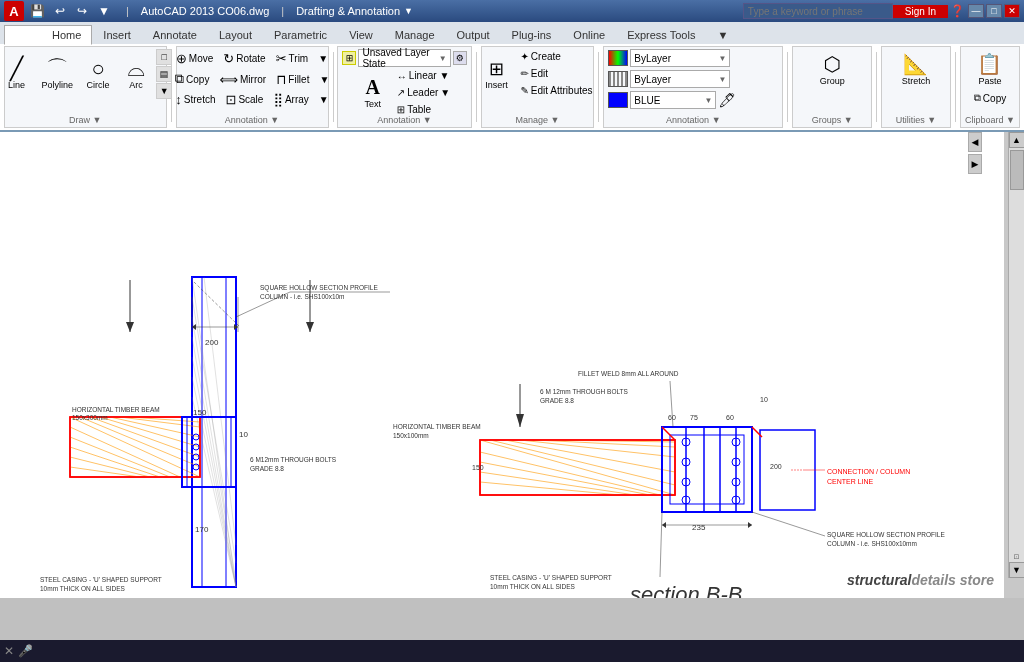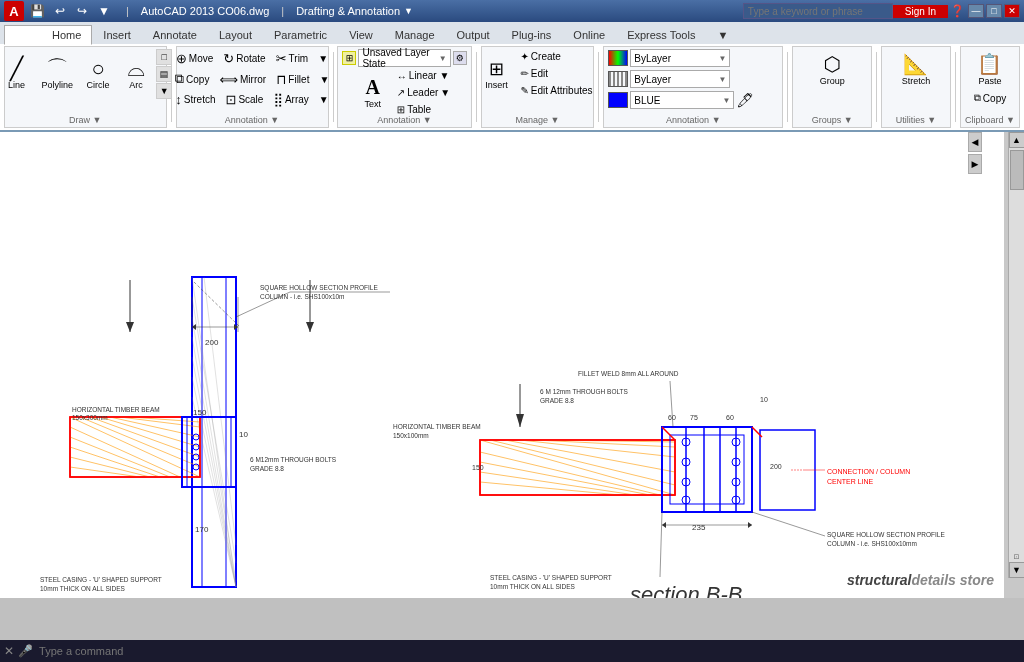--- a/index.html
+++ b/index.html
@@ -370,21 +370,21 @@
       </div>
       <div style="display:flex;align-items:center;gap:2px;width:100%;margin-bottom:2px;">
         <div style="width:20px;height:16px;background:repeating-linear-gradient(90deg,#888 0,#888 2px,transparent 2px,transparent 4px);border:1px solid #555;"></div>
         <div class="prop-combo" style="width:100px;">
           <span>ByLayer</span>
           <span class="combo-arrow">▼</span>
         </div>
       </div>
       <div style="display:flex;align-items:center;gap:2px;width:100%;">
         <div style="width:20px;height:16px;background:#0000ff;border:1px solid #555;"></div>
-        <div class="prop-combo" style="width:104px;">
+        <div class="prop-combo" style="width:86px;">
           <span>BLUE</span>
           <span class="combo-arrow">▼</span>
         </div>
         <span style="cursor:pointer;font-size:14px;">🖊</span>
       </div>
     </div>
     <div class="ribbon-group-label">Annotation ▼</div>
   </div>
 
   <div class="ribbon-sep"></div>
@@ -617,14 +617,13 @@
 </div>
 
 <div style="position:relative;top:-466px;left:968px;width:16px;">
   <div style="width:14px;height:20px;background:#ccc;border:1px solid #aaa;display:flex;align-items:center;justify-content:center;font-size:9px;cursor:pointer;margin-bottom:2px;">◀</div>
   <div style="width:14px;height:20px;background:#ccc;border:1px solid #aaa;display:flex;align-items:center;justify-content:center;font-size:9px;cursor:pointer;">▶</div>
 </div>
 
 <div id="command-bar" style="margin-top: 0px;">
   <span class="cmd-icon">✕</span>
   <span class="cmd-icon">🎤</span>
-  <input id="command-input" type="text" placeholder="Type a command" style="">
 </div>
 
 </body></html>

